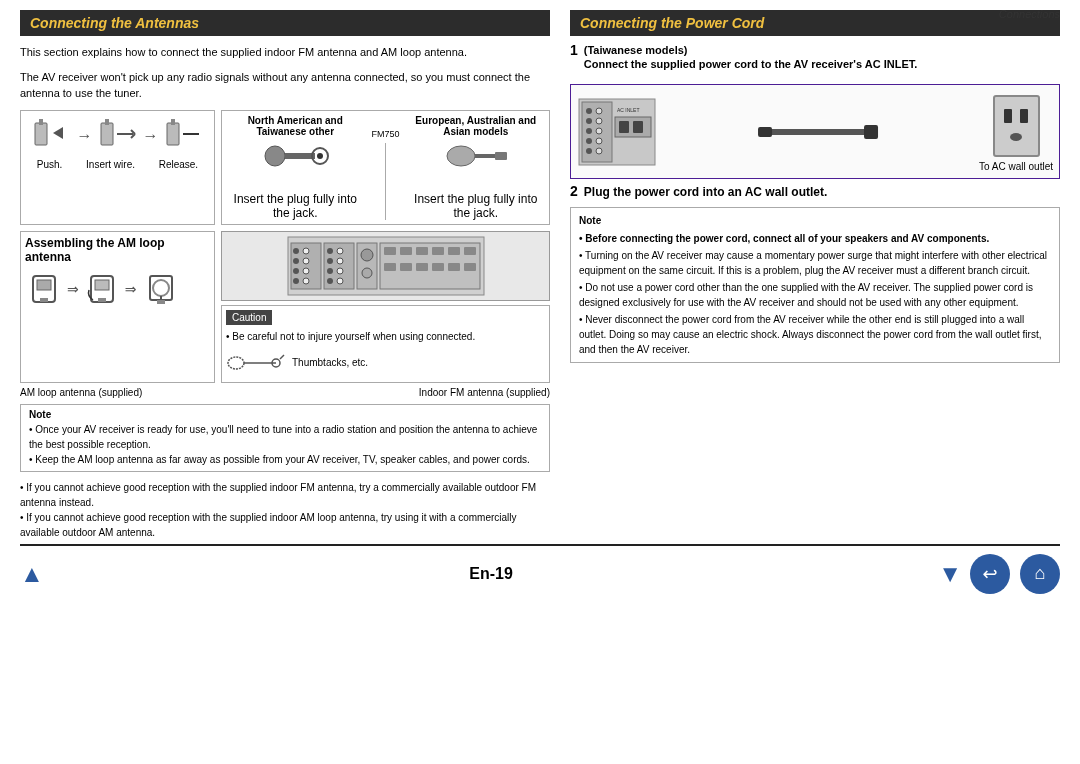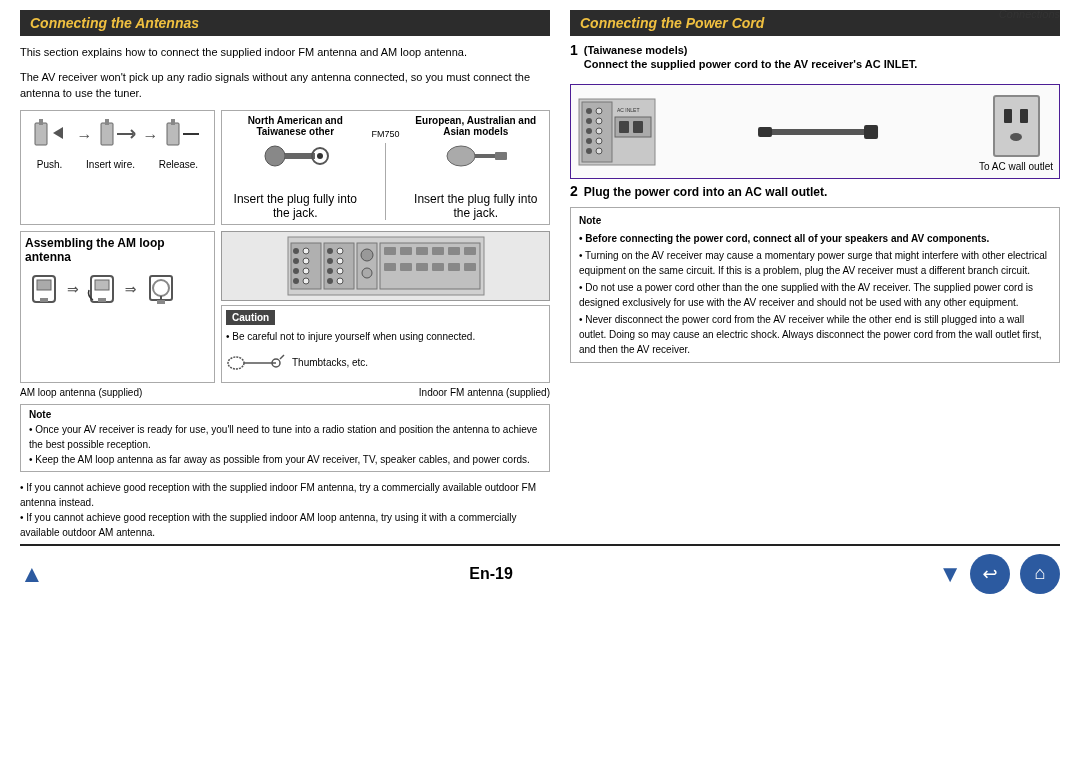--- a/index.html
+++ b/index.html
@@ -60,21 +60,21 @@
       margin-bottom: 4px;
     }
     .am-loop-images {
       display: flex;
       align-items: center;
       gap: 4px;
     }
     .caution-header {
       background: #444;
       color: #fff;
-      font-weight: bold;
+      font-weight: normal;
       font-size: 10px;
       padding: 2px 6px;
       display: inline-block;
       margin-bottom: 4px;
     }
     .note-box {
       border: 1px solid #aaa;
       padding: 4px 8px;
       margin-top: 6px;
       margin-bottom: 4px;

